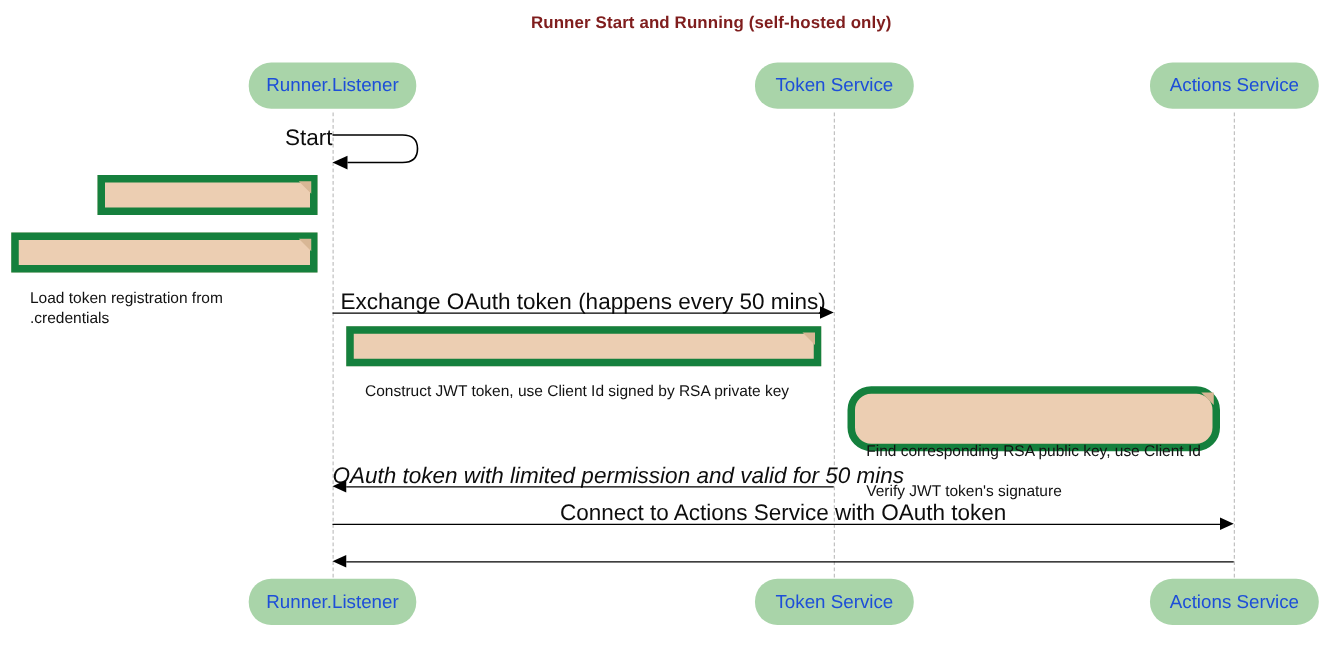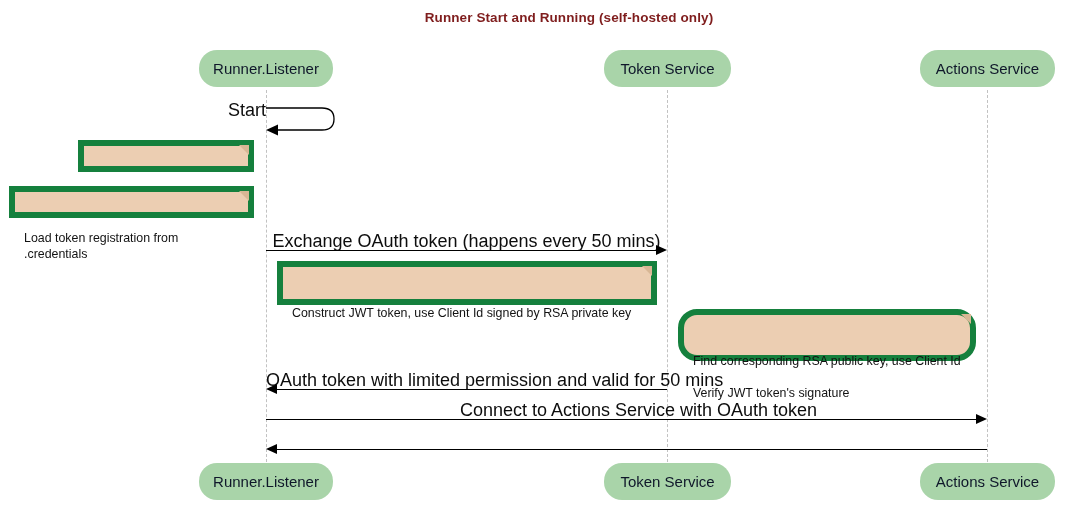--- a/index.html
+++ b/index.html
@@ -45,21 +45,21 @@
 
   
   .participant {
     position: absolute;
     height: 37px;
     background: #a9d4a9;
     border-radius: 18px;
     display: flex;
     align-items: center;
     justify-content: center;
-    color: #0f172a;
+    color: #1d4ed8;
     font-size: 15px;
     box-sizing: border-box;
   }
   .participant span {
     display: block;
     line-height: 1;
     white-space: nowrap;
   }
 
   
@@ -163,35 +163,35 @@
 
   <div class="note" style="left:9px; top:186px; width:245px; height:32px;">
     <span class="fold"></span>
     <span>Load token registration from .credentials</span>
   </div>
 
   <div class="msg-label centered" style="left:266px; top:234px; width:401px;">Exchange OAuth token (happens every 50 mins)</div>
   <div class="msg-line" style="left:266px; top:250px; width:390px;"></div>
   <div class="arrowhead right" style="left:656px; top:245px;"></div>
 
-  <div class="note" style="left:277px; top:261px; width:380px; height:44px;">
+  <div class="note" style="left:277px; top:261px; width:380px; height:32px;">
     <span class="fold"></span>
     <span>Construct JWT token, use Client Id signed by RSA private key</span>
   </div>
 
   <div class="note" style="left:678px; top:309px; width:298px; height:52px;border-radius:19px;">
     <span class="fold"></span>
     <div>Find corresponding RSA public key, use Client Id</div>
     <div>Verify JWT token's signature</div>
   </div>
 
-  <div class="msg-label centered" style="left:266px; top:373px; width:401px;">OAuth token with limited permission and valid for 50 mins</div>
+  <div class="msg-label centered" style="left:266px; top:373px; width:401px;font-style:italic;">OAuth token with limited permission and valid for 50 mins</div>
   <div class="msg-line" style="left:277px; top:389px; width:390px;"></div>
   <div class="arrowhead left" style="left:266px; top:384px;"></div>
 
-  <div class="msg-label centered" style="left:278px; top:403px; width:721px;">Connect to Actions Service with OAuth token</div>
+  <div class="msg-label centered" style="left:266px; top:403px; width:721px;">Connect to Actions Service with OAuth token</div>
   <div class="msg-line" style="left:266px; top:419px; width:710px;"></div>
   <div class="arrowhead right" style="left:976px; top:414px;"></div>
 
   <div class="msg-line" style="left:277px; top:449px; width:710px;"></div>
   <div class="arrowhead left" style="left:266px; top:444px;"></div>
 
 </div>
 
 </body></html>

